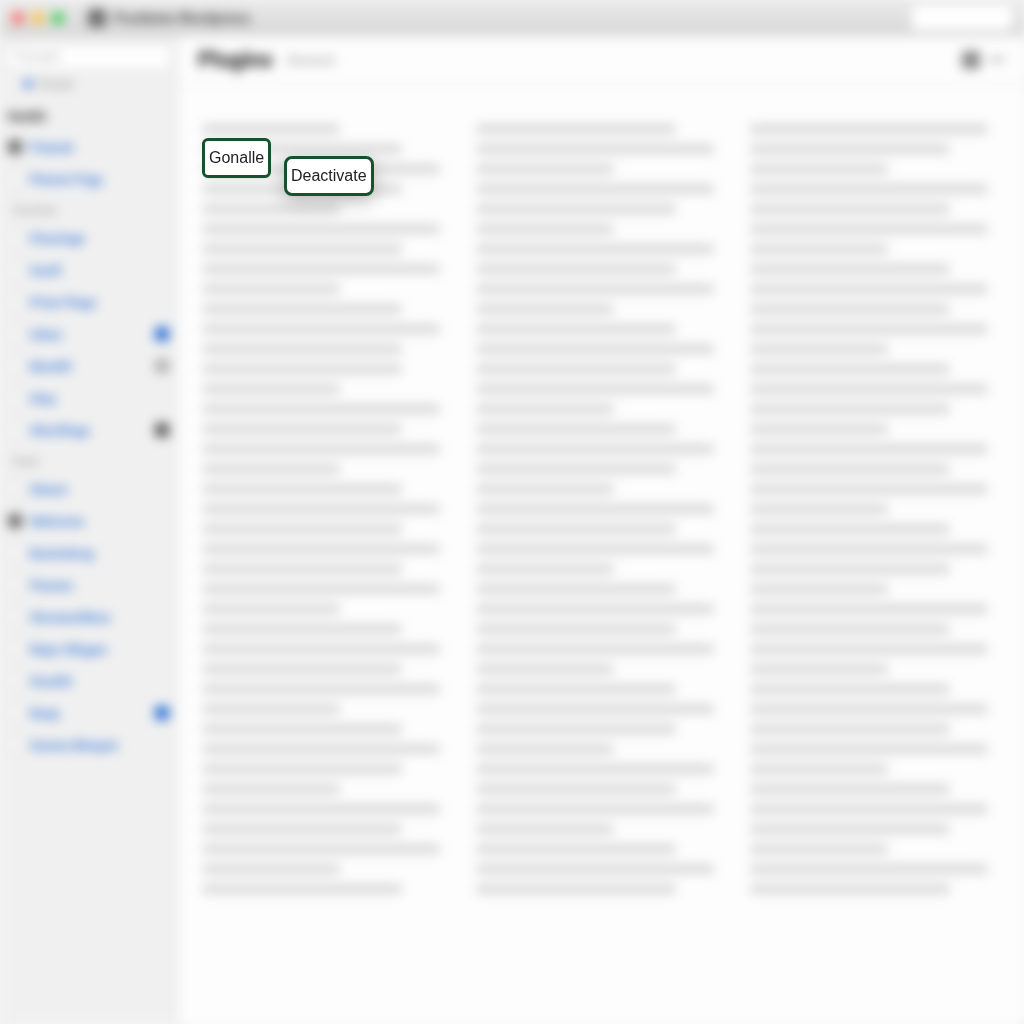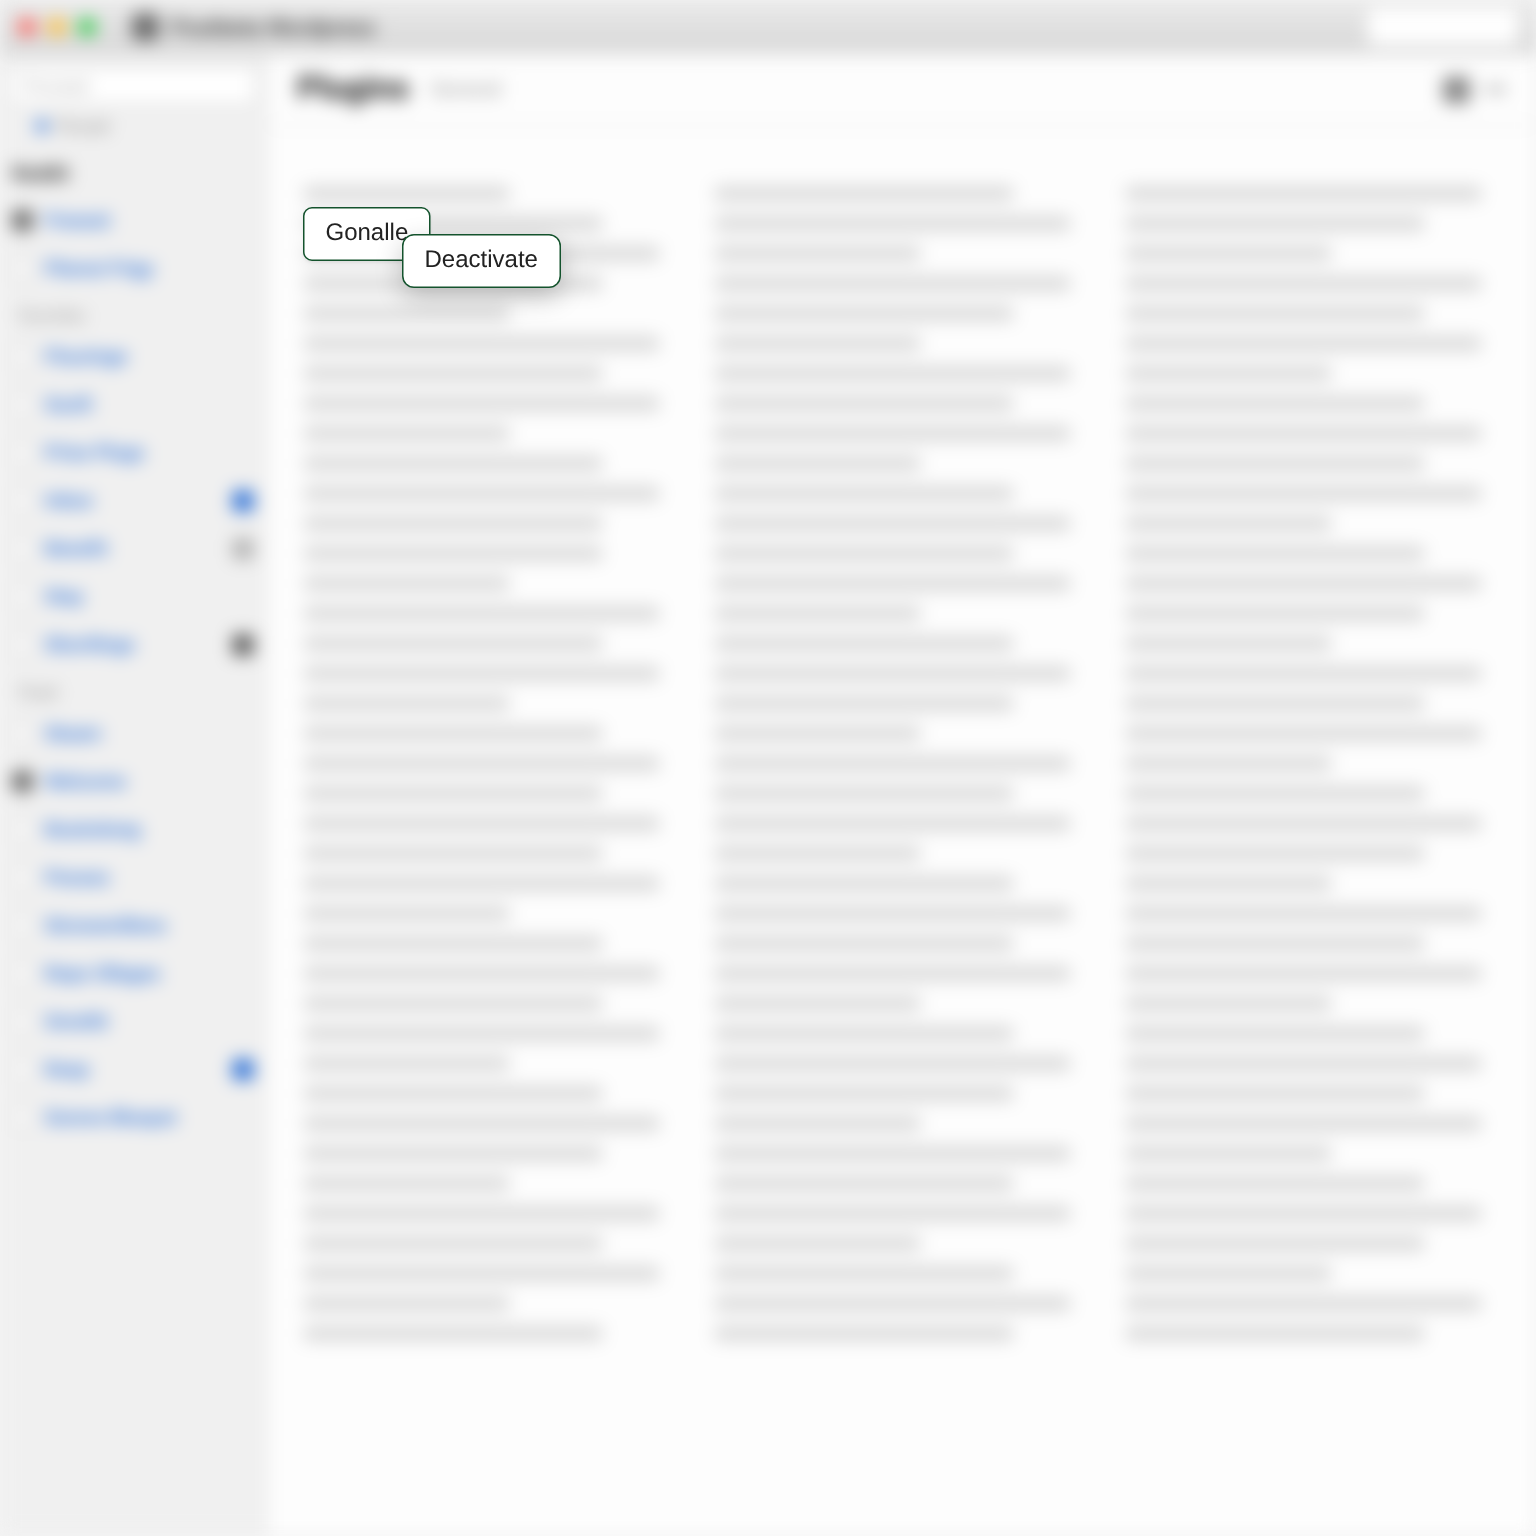--- a/index.html
+++ b/index.html
@@ -80,29 +80,29 @@
   .ghost-line.med { width:80%; }
   .ghost-line.long { width:95%; }
 
   
   .foreground { position:absolute; inset:0; pointer-events:none; }
   .foreground > * { pointer-events:auto; }
 
   .fg-btn {
     position:absolute;
     background:#ffffff;
-    border:1px solid #14532d;
+    border:3px solid #14532d;
     border-radius:6px;
-    padding:8px 14px;
+    padding:8px 4px;
     font-size:16px;
     color:#222;
     cursor:pointer;
   }
   .fg-btn.primary { left:202px; top:138px; box-shadow:0 1px 2px rgba(0,0,0,0.05); }
-  .fg-btn.menu { left:268px; top:156px; box-shadow:0 6px 18px rgba(0,0,0,0.22); border-radius:8px; }
+  .fg-btn.menu { left:284px; top:156px; box-shadow:0 6px 18px rgba(0,0,0,0.22); border-radius:8px; }
 </style>
 </head>
 <body>
 
 <div class="blurred-layer">
   <div class="titlebar">
     <div class="dots">
       <div class="dot red"></div>
       <div class="dot yellow"></div>
       <div class="dot green"></div>

